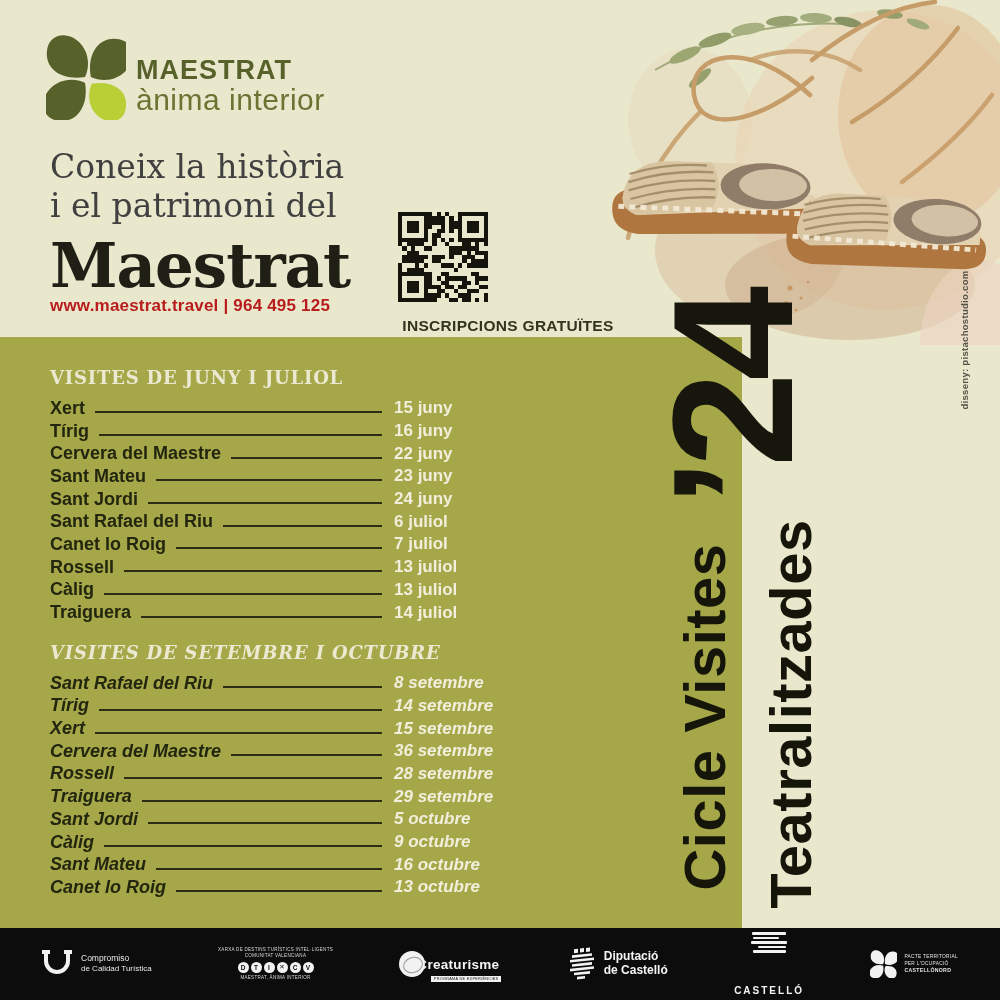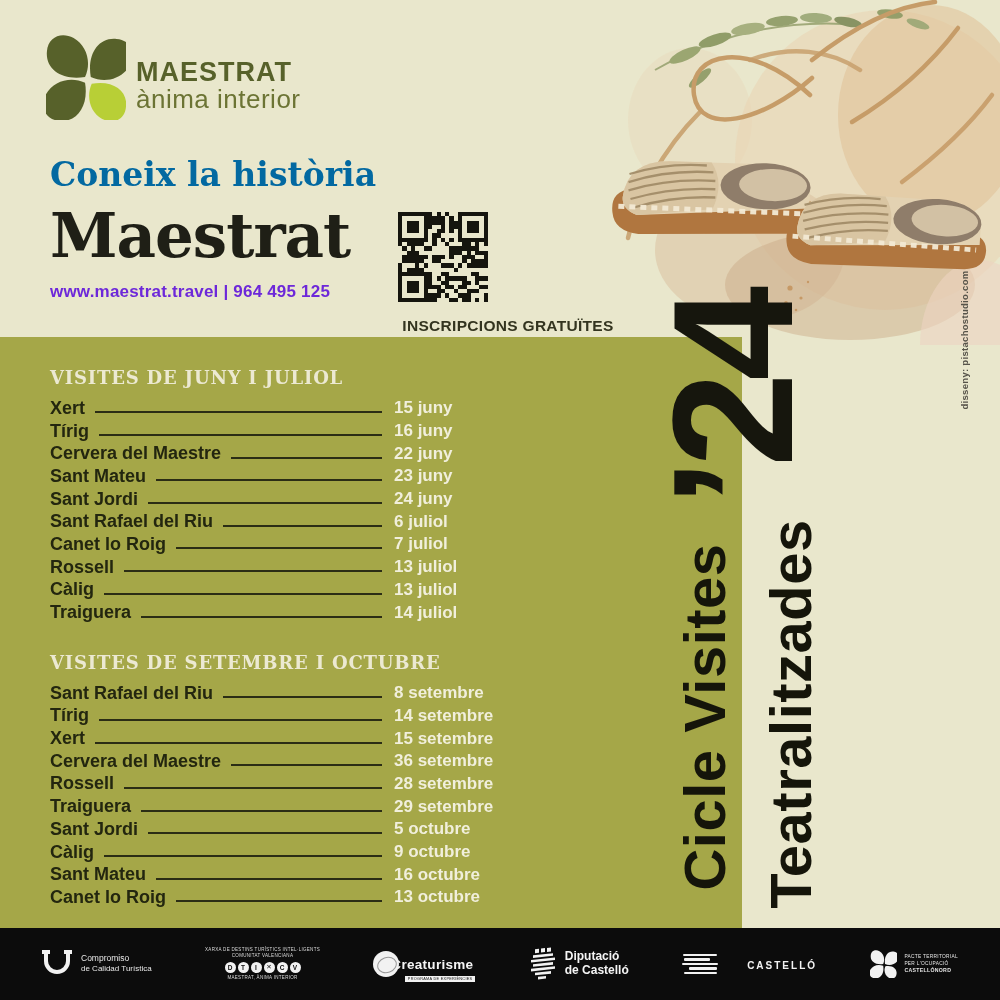--- a/index.html
+++ b/index.html
@@ -7,42 +7,42 @@
   body { font-family:"Liberation Sans","DejaVu Sans",sans-serif; }
   .poster { position:relative; width:1000px; height:1000px; background:#e9e7cc; overflow:hidden; }
 
   
   .illustration { position:absolute; left:600px; top:0; width:400px; height:345px; }
 
   
   .brand { position:absolute; left:46px; top:34px; display:flex; align-items:center; }
   .brand-text { margin-left:10px; margin-top:18px; }
   .brand-name { font-size:27px; font-weight:800; letter-spacing:1px; color:#57612a; line-height:1; }
-  .brand-tagline { font-size:26px; font-weight:400; color:#6c7434; line-height:1.05; letter-spacing:0.5px; }
+  .brand-tagline { font-size:30px; font-weight:400; color:#6c7434; line-height:1.05; letter-spacing:0.5px; }
 
   
   .heading { position:absolute; left:50px; top:148px; width:360px; }
-  .heading-line { font-family:"DejaVu Serif","Liberation Serif",serif; font-weight:700; font-size:33px; line-height:1.17; color:#0369a1;margin-top:8px; }
+  .heading-line { font-family:"DejaVu Serif","Liberation Serif",serif; font-weight:400; font-size:33px; line-height:1.17; color:#404040; }
   .heading-big { font-family:"DejaVu Serif","Liberation Serif",serif; font-weight:700; font-size:61px; line-height:1; color:#1f1f16; margin-top:10px; letter-spacing:-1px; }
-  .contact { margin-top:16px; font-size:17px; font-weight:700; color:#6d28d9; letter-spacing:0.2px; }
+  .contact { margin-top:0; font-size:17px; font-weight:700; color:#b91c1c; letter-spacing:0.2px; }
 
   
   .qr-block { position:absolute; left:398px; top:212px; width:220px;text-align:center; }
   .qr-code { width:90px; height:90px; display:block; }
   .qr-label { margin-top:15px; font-size:15.5px; font-weight:700; color:#33341f; letter-spacing:0.3px; white-space:nowrap; }
 
   
   .green-panel { position:absolute; left:0; top:337px; width:742px; height:591px; background:#a5a748; padding:30px 0 0 50px; }
   .section-title { font-family:"DejaVu Serif","Liberation Serif",serif; font-weight:700; font-size:18px; color:#ece9d2; letter-spacing:0.8px; }
   .rows { margin-top:9px; width:440px; }
   .row { display:flex; align-items:center; height:22.7px; }
   .town { font-size:18px; font-weight:700; color:#23260f; white-space:nowrap; }
   .leader { flex:1; height:0; border-bottom:2px solid #2b2d15; margin:8px 12px 0 10px; align-self:center; }
   .date { width:96px; flex-shrink:0; font-size:17px; font-weight:700; color:#f1efdc; white-space:nowrap; }
-  .section-2 { margin-top:28px; }
+  .section-2 { margin-top:18px;font-style:italic; }
 
   
   .rot { position:absolute; white-space:nowrap; }
   .rot > span { display:inline-block; transform:translate(-50%,-50%) rotate(-90deg); white-space:nowrap; }
   .year { left:733px; top:400px; }
   .year > span { font-size:170px; font-weight:800; letter-spacing:-8px; color:#16160d; line-height:1; }
   .vtitle1 { left:705px; top:717px; }
   .vtitle2 { left:791px; top:714px; }
   .vtitle1 > span, .vtitle2 > span { font-size:58px; font-weight:800; color:#15150a; line-height:1; letter-spacing:0.5px; }
   .credit { left:964px; top:335px; }
@@ -56,21 +56,21 @@
   .f-dticv { flex-direction:column; text-align:center; }
   .dt-tiny { font-size:4.5px; letter-spacing:0.3px; color:#dcdcdc; line-height:1.4; }
   .dt-circles { display:flex; gap:2px; margin:2px 0; }
   .dt-circle { width:11px; height:11px; border-radius:50%; background:#f2f2f2; color:#0c0c0c; font-size:6.5px; font-weight:700; display:flex; align-items:center; justify-content:center; }
   .f-crea { position:relative; }
   .crea-icon { width:26px; height:26px; border-radius:50%; background:#f2f2f2; position:relative; overflow:hidden; flex-shrink:0; }
   .crea-icon:before { content:""; position:absolute; left:4px; top:6px; width:18px; height:14px; border:1px solid #999; border-radius:50%; transform:rotate(-20deg); }
   .crea-word { margin-left:-8px; font-size:13.5px; font-weight:700; color:#f5f5f5; letter-spacing:0.3px; }
   .crea-sub { position:absolute; right:-2px; bottom:-5px; background:#f2f2f2; color:#111; font-size:3.8px; padding:1px 3px; letter-spacing:0.3px; }
   .f-dipcas .dip-text { margin-left:8px; font-size:12px; font-weight:700; line-height:1.15; color:#f5f5f5; }
-  .f-castello { flex-direction:row;gap:29px; }
+  .f-castello { flex-direction:column;gap:29px; }
   .cast-word { margin-top:3px; font-size:10px; font-weight:700; letter-spacing:2px; color:#f2f2f2; }
   .f-pacte .pacte-text { margin-left:7px; font-size:4.8px; line-height:1.5; letter-spacing:0.3px; color:#e5e5e5; }
   .f-pacte .pacte-text .l3 { font-weight:700; font-size:5.2px; }
   .stripes { display:flex; flex-direction:column; gap:2px; align-items:center; }
   .stripes i { display:block; height:2.6px; background:#f2f2f2; border-radius:1px; }
 </style>
 </head>
 <body>
 
 <div class="poster">
@@ -156,20 +156,21 @@
       </g>
     </svg>
     <div class="brand-text">
       <div class="brand-name">MAESTRAT</div>
       <div class="brand-tagline">ànima interior</div>
     </div>
   </div>
 
   <div class="heading">
     <div class="heading-line">Coneix la història</div>
+    <div class="heading-line">i el patrimoni del</div>
     <div class="heading-big">Maestrat</div>
     <div class="contact">www.maestrat.travel | 964 495 125</div>
   </div>
 
   <div class="qr-block">
     <svg id="qr-code" class="qr-code" viewBox="0 0 21 21" shape-rendering="crispEdges">
         <g fill="#15150e">
           <rect x="0" y="0" width="1" height="1"></rect>
           <rect x="1" y="0" width="1" height="1"></rect>
           <rect x="2" y="0" width="1" height="1"></rect>

